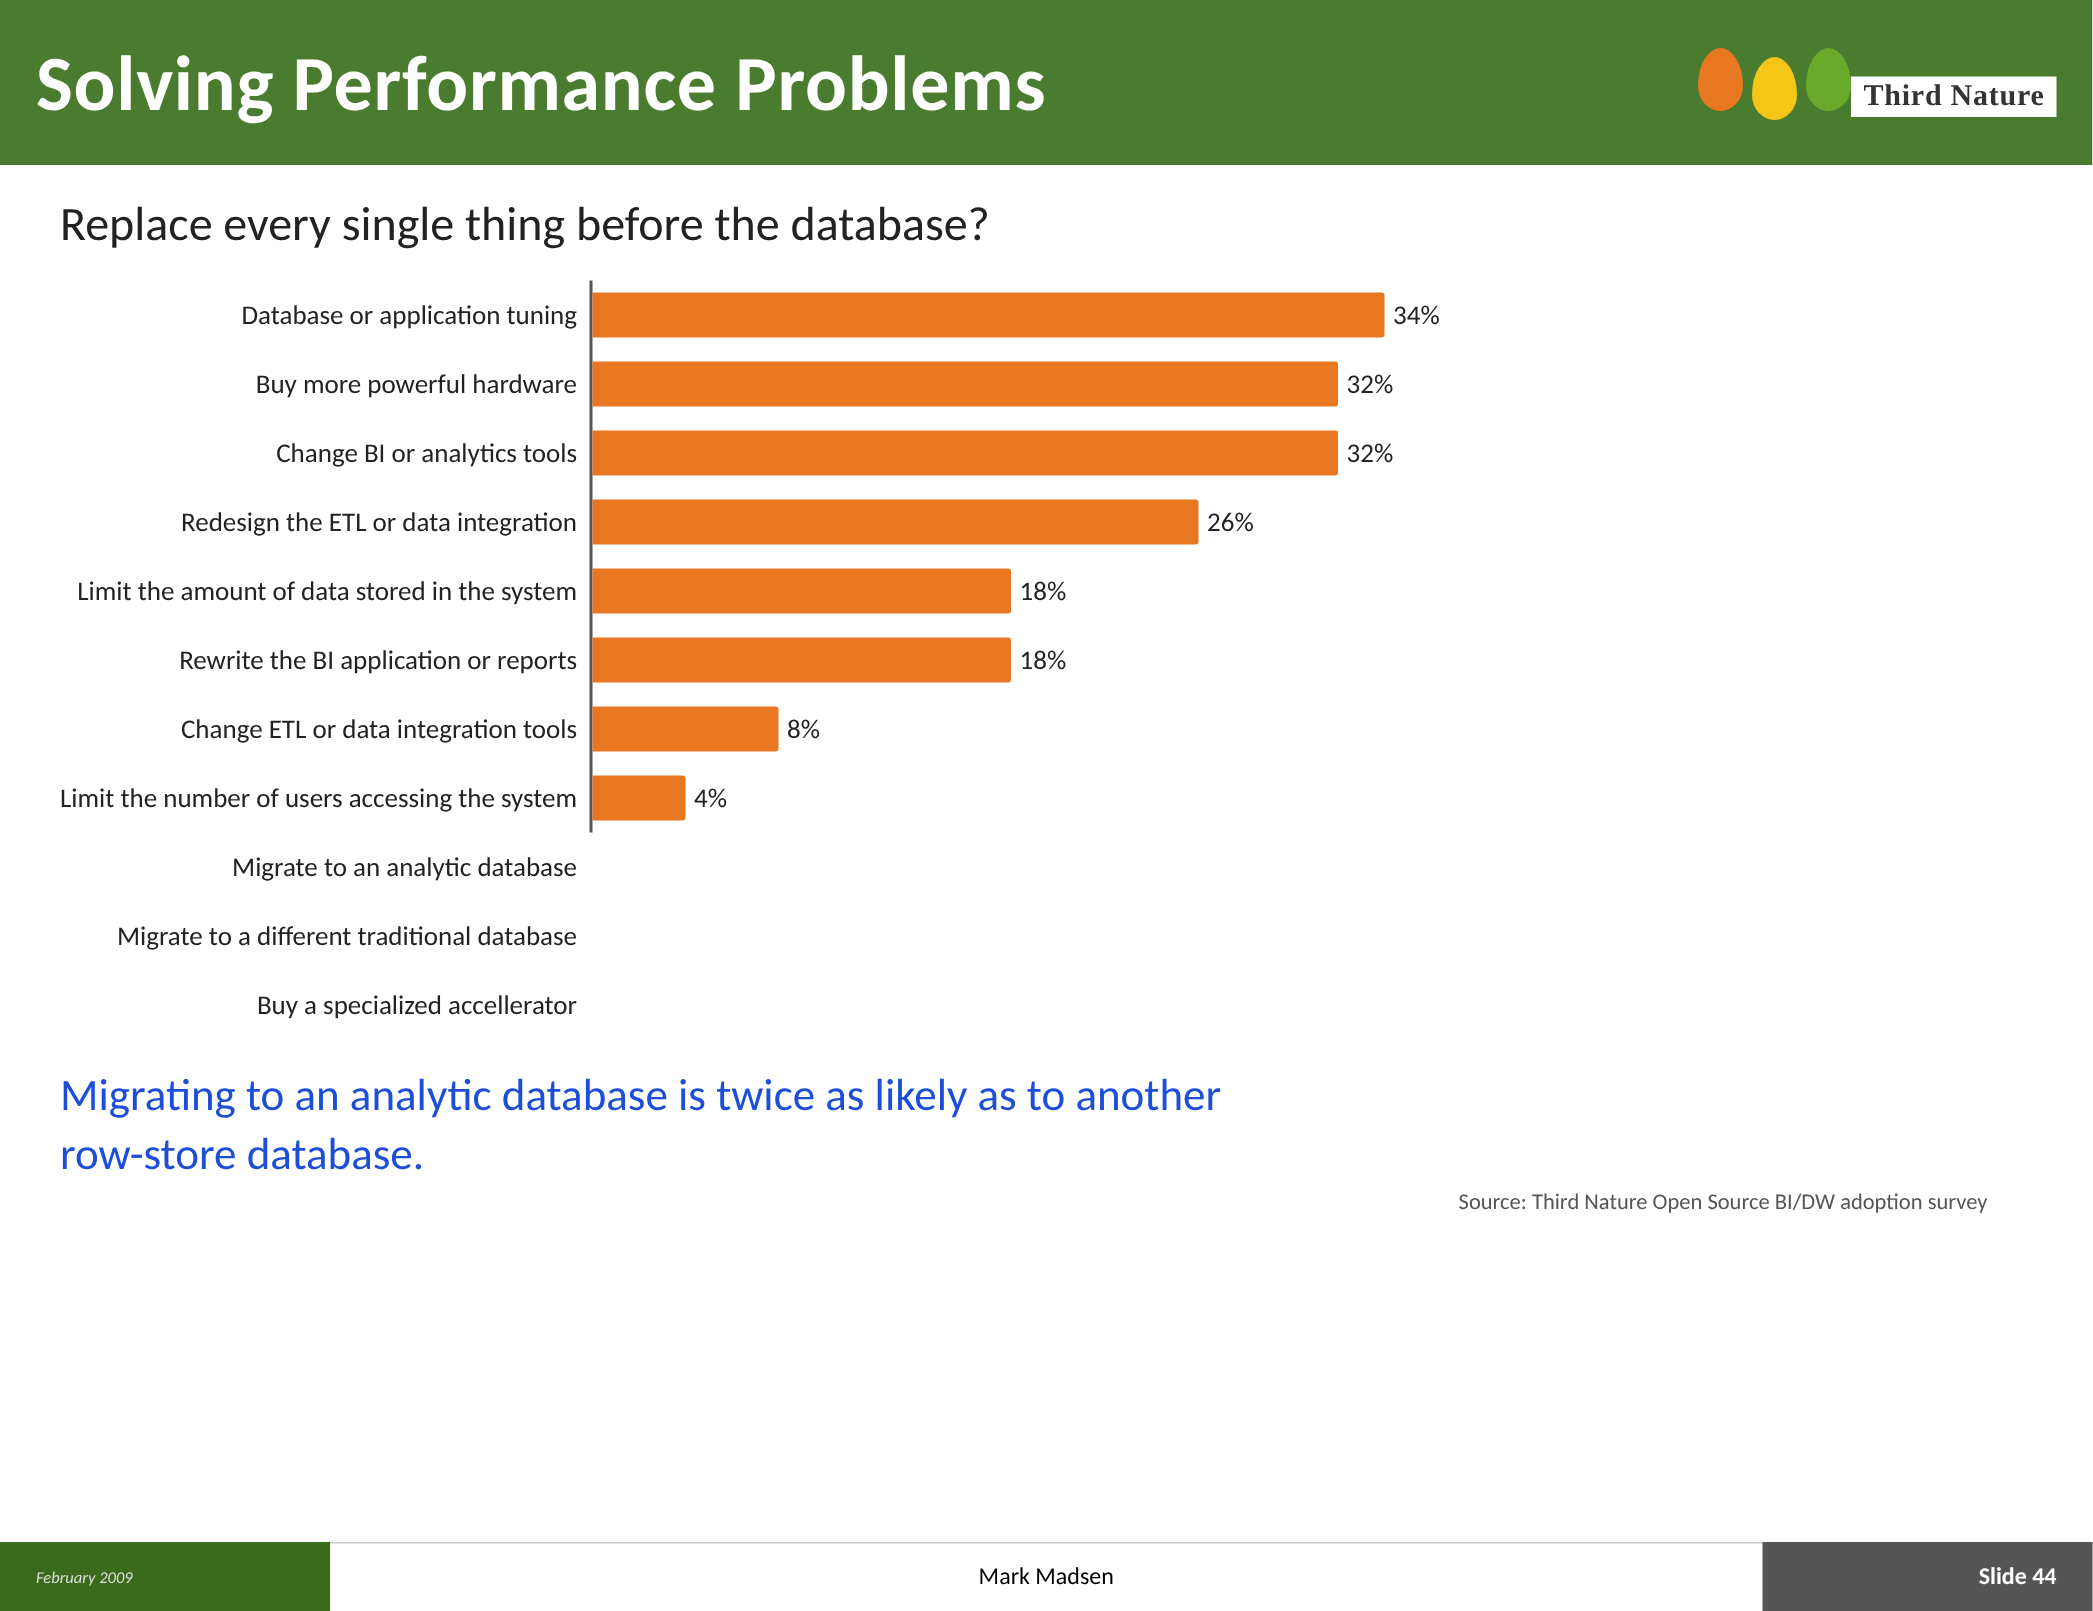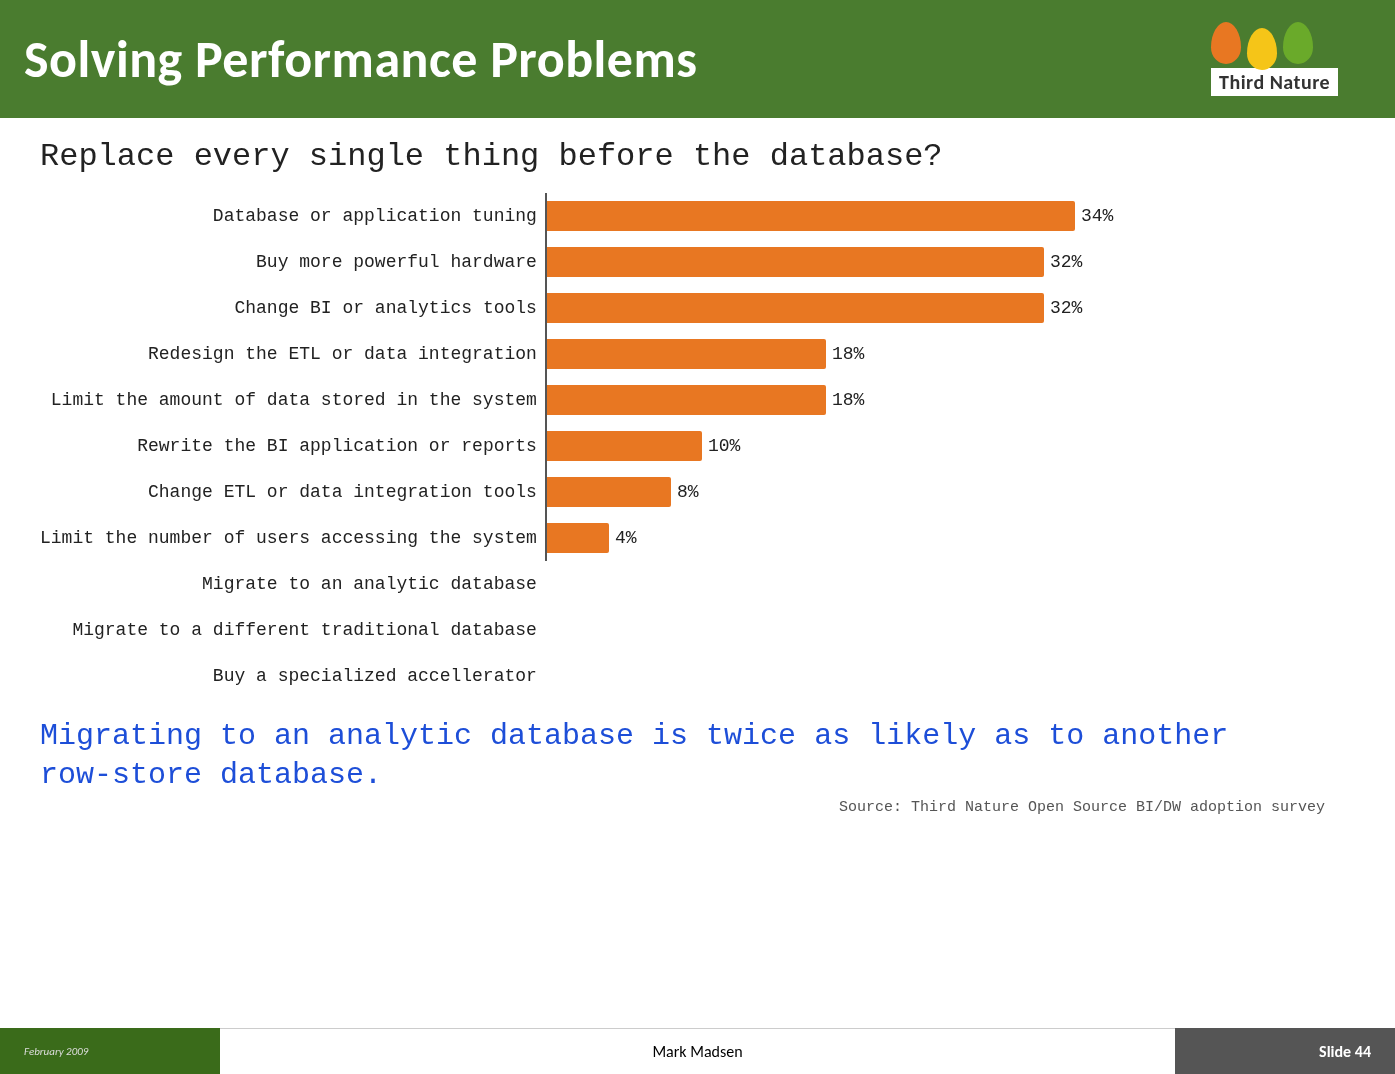--- a/index.html
+++ b/index.html
@@ -23,23 +23,24 @@
     #header-title {
       color: #fff;
       font-size: 52px;
       font-weight: bold;
       letter-spacing: 0.5px;
     }
 
     
     #logo-area {
       display: flex;
-      flex-direction: column;
-      align-items: flex-start;
+      flex-direction: row;
+      align-items: flex-end;
       min-width: 160px;
+      font-family: Liberation Serif, serif;
     }
     #logo-icon {
       display: flex;
       gap: 6px;
       margin-bottom: 4px;
     }
     .logo-drop {
       width: 30px;
       height: 42px;
       border-radius: 50% 50% 50% 50% / 60% 60% 40% 40%;
@@ -53,21 +54,20 @@
       font-size: 20px;
       font-weight: bold;
       background: #fff;
       padding: 2px 8px;
       letter-spacing: 0.5px;
     }
 
     
     #main {
       padding: 20px 40px 10px 40px;
-      font-family: Liberation Mono, monospace;
     }
 
     #subtitle {
       font-size: 32px;
       color: #222;
       margin-bottom: 18px;
       font-weight: normal;
     }
 
     
@@ -251,30 +251,30 @@
         </div>
         <div class="bar-row">
           <div class="bar" style="width: 497px;"></div>
           <div class="bar-value">32%</div>
         </div>
         <div class="bar-row">
           <div class="bar" style="width: 497px;"></div>
           <div class="bar-value">32%</div>
         </div>
         <div class="bar-row">
+          <div class="bar" style="width: 404px;"></div>
+          <div class="bar-value">26%</div>
+        </div>
+        <div class="bar-row">
           <div class="bar" style="width: 279px;"></div>
           <div class="bar-value">18%</div>
         </div>
         <div class="bar-row">
           <div class="bar" style="width: 279px;"></div>
           <div class="bar-value">18%</div>
-        </div>
-        <div class="bar-row">
-          <div class="bar" style="width: 155px;"></div>
-          <div class="bar-value">10%</div>
         </div>
         <div class="bar-row">
           <div class="bar" style="width: 124px;"></div>
           <div class="bar-value">8%</div>
         </div>
         <div class="bar-row">
           <div class="bar" style="width: 62px;"></div>
           <div class="bar-value">4%</div>
         </div>
       </div>

